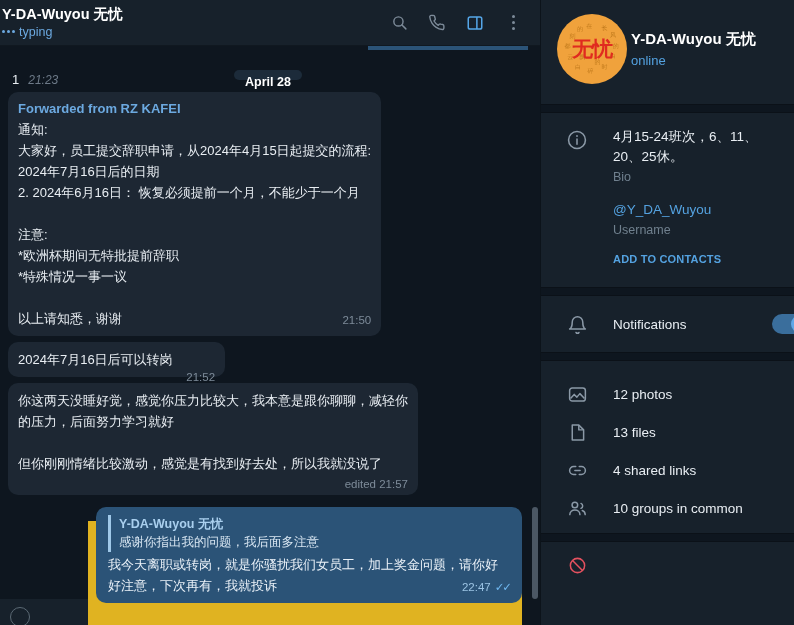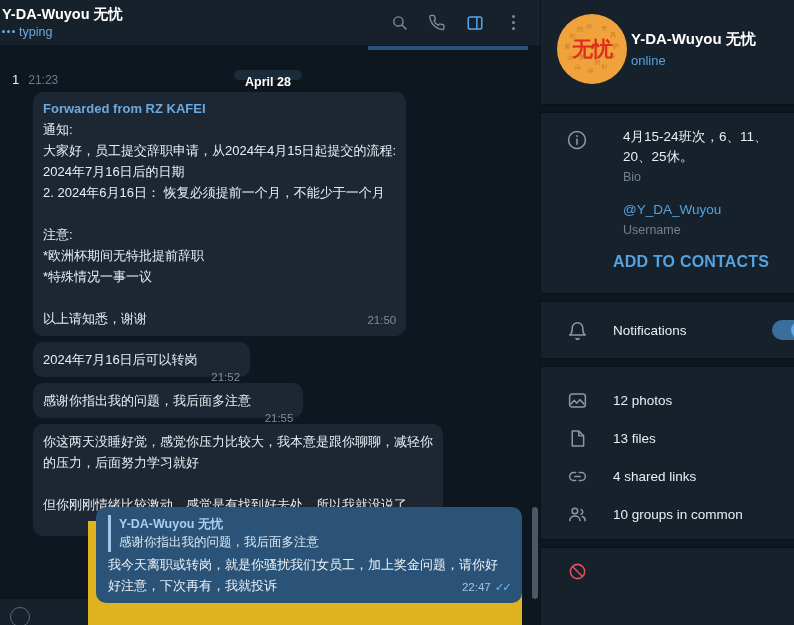--- a/index.html
+++ b/index.html
@@ -72,39 +72,39 @@
 
   .date-row { display: flex; justify-content: center; padding-top: 12px; height: 0; }
   .date-pill {
     position: relative; top: 12px;
     background: #1c2b3a; color: #fff;
     font-size: 12.5px; font-weight: bold;
     padding: 5px 11px; border-radius: 13px;
   }
 
   .row { display: flex; margin-bottom: 6px; }
-  .row.in  { justify-content: flex-start; margin-left: 25px; }
+  .row.in  { justify-content: flex-start; }
 
   .bubble {
     position: relative;
     background: #1d2733; color: #e9eef3;
     border-radius: 10px;
     padding: 7px 10px 7px 10px;
     font-size: 13px; line-height: 21px;
     max-width: 420px;
     word-wrap: break-word;
   }
   .bubble.wide { max-width: 420px; }
 
   .counter-row {
     display: flex; align-items: baseline; gap: 9px;
     padding-top: 14px; padding-left: 4px; margin-bottom: 4px;
   }
   .counter-num { color: #e9eef3; font-size: 13px; line-height: 16px; }
-  .counter-time { color: #6d7a88; font-size: 12px; }
+  .counter-time { color: #6d7a88; font-size: 12px; font-style: italic; }
 
   .fwd {
     color: #6ca9e0; font-size: 13px; font-weight: bold;
     line-height: 20px; display: block; margin-bottom: 0px;
   }
   .line { display: block; white-space: pre-wrap; }
   .blank-line { display: block; height: 21px; }
 
   .meta {
     float: right; color: #7d8b99; font-size: 11.5px;
@@ -194,31 +194,31 @@
     transform: translate(-50%,-50%);
     font-family: "DejaVu Sans", sans-serif;
   }
   .prof-txt { min-width: 0; }
   .prof-name { color: #fff; font-size: 15px; font-weight: bold; line-height: 20px; white-space: nowrap; }
   .prof-status { color: #54a2e0; font-size: 13px; line-height: 18px; margin-top: 3px; }
 
   .sep { height: 9px; background: #0e161f; border-top: 1px solid #0b1118; border-bottom: 1px solid #0b1118; }
 
   .info-block { padding: 14px 12px 12px 0; }
-  .info-row { display: flex; gap: 10px; padding: 0 0 14px 0; }
+  .info-row { display: flex; gap: 0; padding: 0 0 14px 0; }
   .info-ic {
     width: 72px; flex: 0 0 72px;
     display: flex; justify-content: center; padding-top: 2px;
     color: #8b99a7;
   }
   .info-body { flex: 1 1 auto; min-width: 0; padding-right: 6px; }
   .info-val { color: #e9eef3; font-size: 13.5px; line-height: 20px; }
   .info-val.link { color: #54a2e0; }
   .info-lbl { color: #70808e; font-size: 12.5px; line-height: 18px; margin-top: 1px; }
-  .info-action { color: #54a2e0; font-size: 16px; font-weight: bold; padding-left: 72px; letter-spacing: .2px; }
+  .info-action { color: #54a2e0; font-size: 11px; font-weight: bold; padding-left: 72px; letter-spacing: .2px; }
 
   .toggle-row {
     display: flex; align-items: center; height: 56px;
     padding-right: 0;
   }
   .toggle-lbl { color: #e9eef3; font-size: 13.5px; flex: 1 1 auto; }
   .switch {
     position: relative; width: 38px; height: 20px;
     flex: 0 0 38px; margin-right: -16px;
   }
@@ -317,26 +317,20 @@
         </div>
       </div>
 
       <div class="row in">
         <div class="bubble">
           <span class="line" style="display:inline">2024年7月16日后可以转岗</span>
           <span class="meta inline">21:52</span>
         </div>
       </div>
 
-      <div class="row in">
-        <div class="bubble">
-          <span class="line" style="display:inline">感谢你指出我的问题，我后面多注意</span>
-          <span class="meta inline">21:55</span>
-        </div>
-      </div>
 
       <div class="row in">
         <div class="bubble wide" style="padding-bottom:9px">
           <span class="line">你这两天没睡好觉，感觉你压力比较大，我本意是跟你聊聊，减轻你</span>
           <span class="line">的压力，后面努力学习就好</span>
           <span class="blank-line"></span>
           <span class="line">但你刚刚情绪比较激动，感觉是有找到好去处，所以我就没说了</span>
           <span class="meta right-bottom">edited 21:57</span>
         </div>
       </div>

